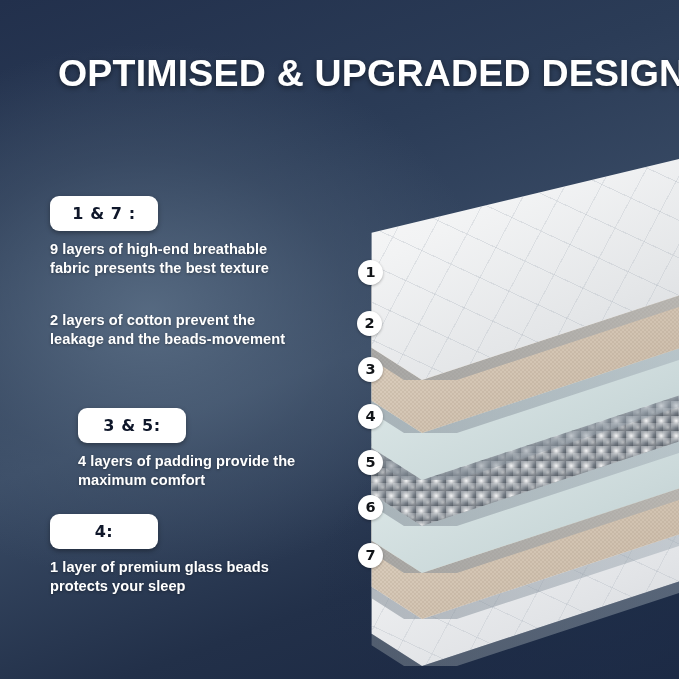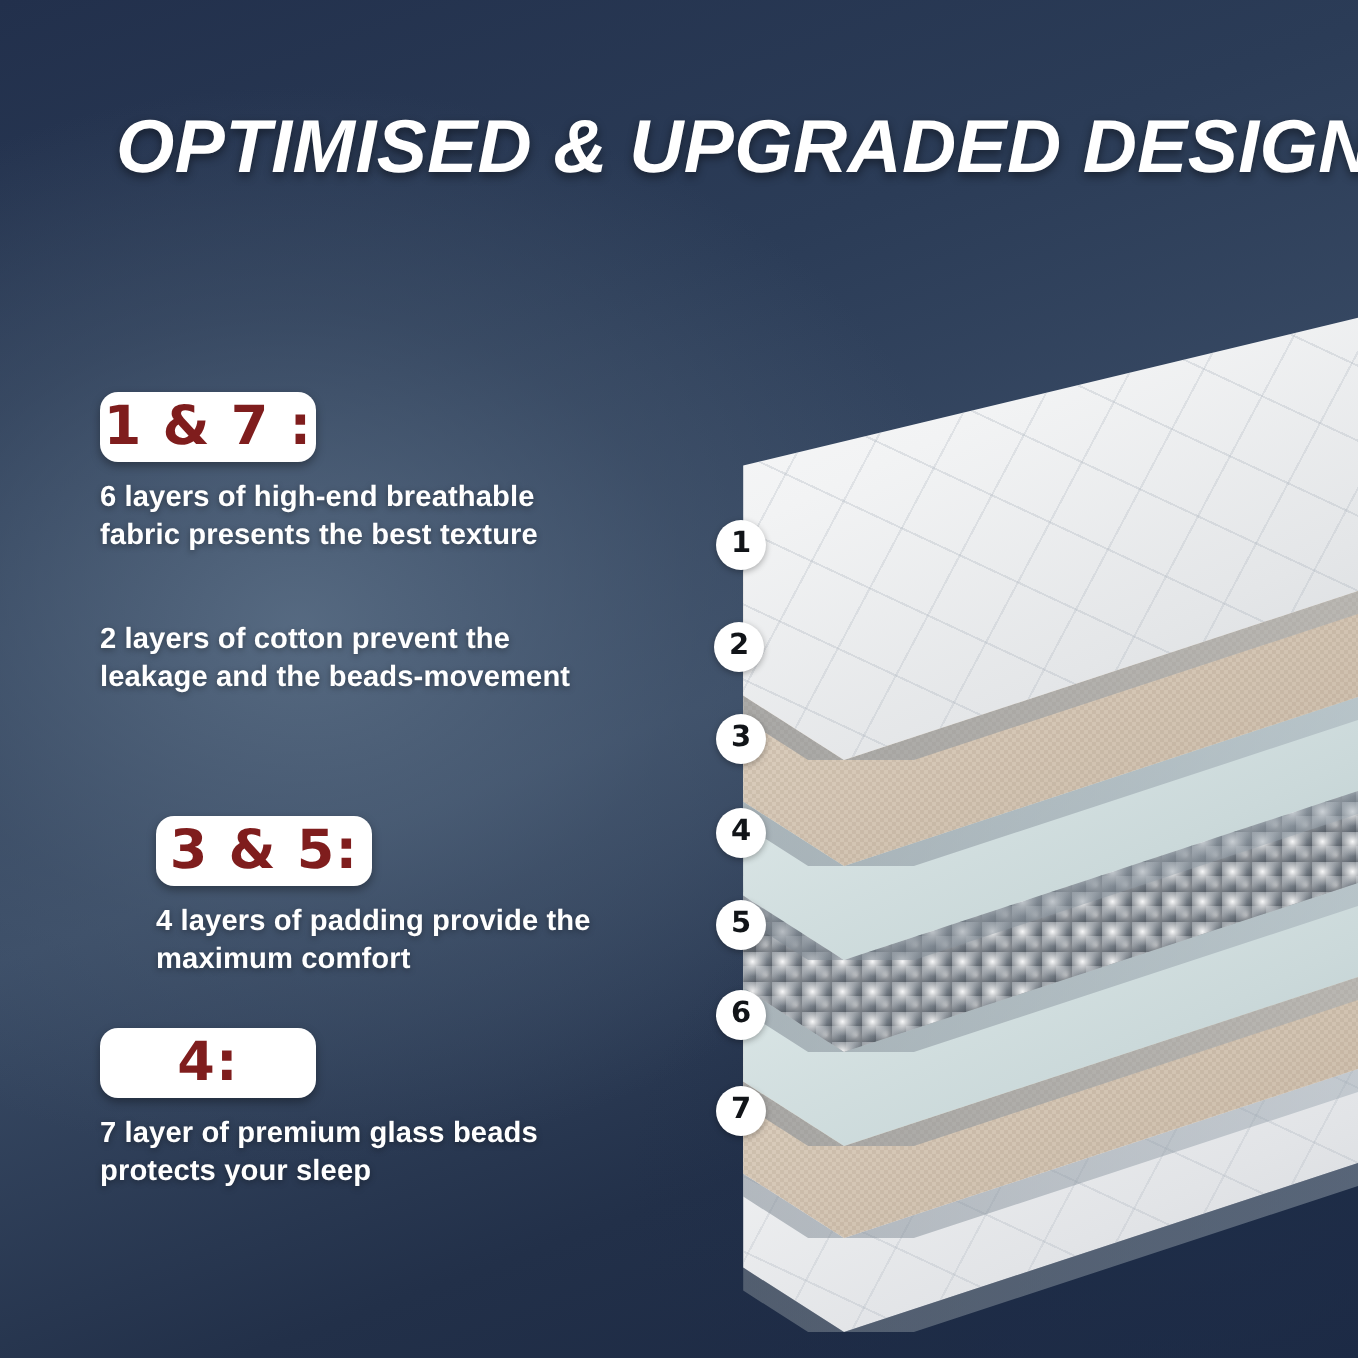--- a/index.html
+++ b/index.html
@@ -30,21 +30,20 @@
   .title {
     font-size: 37.5px;
     font-weight: 700;
     letter-spacing: 0.2px;
     color: #ffffff;
     margin: 0;
     line-height: 1.12;
     text-shadow: 0 2px 5px rgba(0,0,0,0.45);
     white-space: nowrap;
     transform: scaleX(1.0);
-    font-style: italic;
   }
   .subtitle {
     position: absolute;
     left: 0;
     top: 56px;
     font-size: 26px;
     font-weight: 400;
     color: #f2f5f8;
     margin: 0;
     letter-spacing: 0.2px;
@@ -70,23 +69,23 @@
     height: 35px;
     background: #ffffff;
     border-radius: 9px;
     box-shadow: 0 2px 5px rgba(0,0,0,0.35);
     display: flex;
     align-items: center;
     justify-content: center;
     box-sizing: border-box;
   }
   .pill span {
-    font-size: 27px;
+    font-size: 16px;
     font-weight: 700;
-    color: #7f1d1d;
+    color: #0f172a;
     letter-spacing: 0.6px;
     line-height: 1;
     font-family: "DejaVu Sans", sans-serif;
   }
   .desc {
     margin-top: 9px;
     font-size: 14.6px;
     font-weight: 700;
     color: #ffffff;
     line-height: 1.32;
@@ -207,39 +206,39 @@
   <div class="head-wrap">
     <h1 class="title">OPTIMISED &amp; UPGRADED DESIGN</h1>
   </div>
 
   <div class="callouts">
 
     <div class="callout c0">
       <div class="pill">
         <span>1 &amp; 7 :</span>
       </div>
-      <div class="desc">6 layers of high-end breathable fabric presents the best texture</div>
+      <div class="desc">9 layers of high-end breathable fabric presents the best texture</div>
     </div>
 
     <div class="callout c1">
       <div class="desc">2 layers of cotton prevent the leakage and the beads-movement</div>
     </div>
 
     <div class="callout c2">
       <div class="pill">
         <span>3 &amp; 5:</span>
       </div>
       <div class="desc">4 layers of padding provide the maximum comfort</div>
     </div>
 
     <div class="callout c3">
       <div class="pill">
         <span>4:</span>
       </div>
-      <div class="desc">7 layer of premium glass beads protects your sleep</div>
+      <div class="desc">1 layer of premium glass beads protects your sleep</div>
     </div>
 
   </div>
 
   <div class="stack">
     <div class="sheet l7">
         <div class="edge"></div>
         <div class="face"></div>
       </div>
     <div class="sheet l6">

